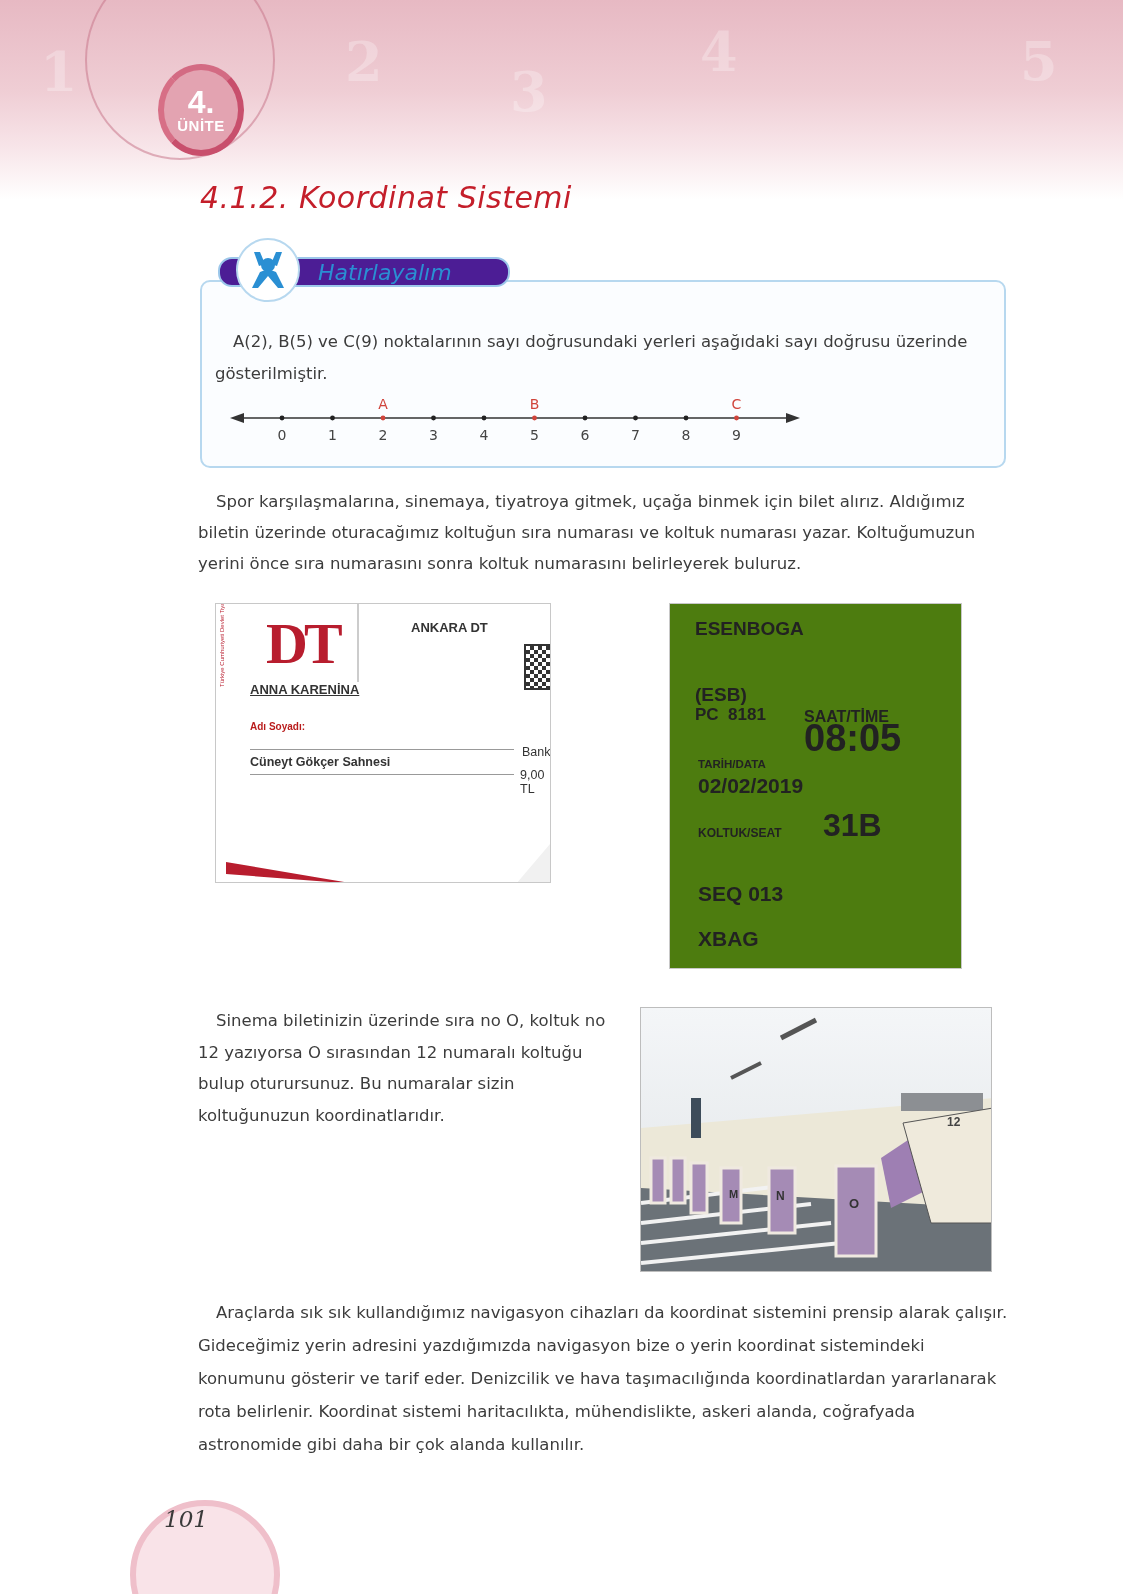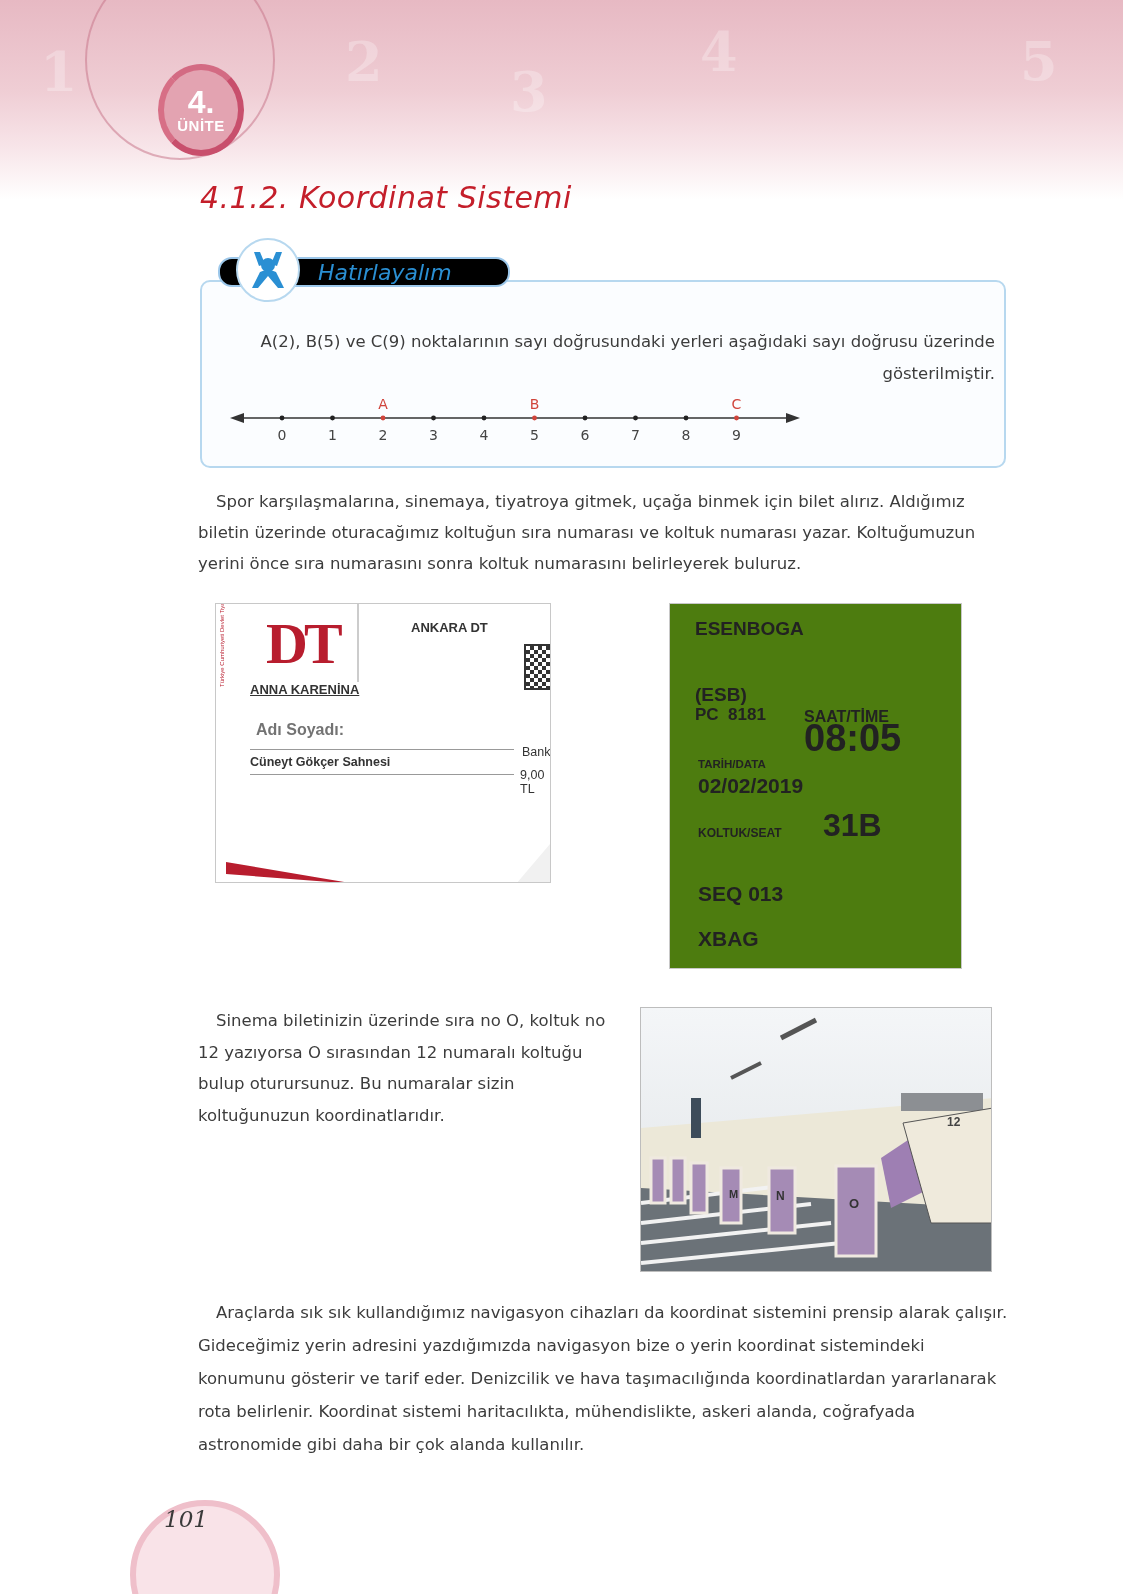--- a/index.html
+++ b/index.html
@@ -30,33 +30,33 @@
     position: absolute; left: 200px; top: 180px; font-family: "DejaVu Sans", sans-serif;
     font-size: 30px; color: #c41e2a; font-weight: normal; letter-spacing: 0.5px; font-style: italic;
   }
 
   .remember-box {
     position: absolute; left: 200px; top: 280px; width: 806px; height: 188px;
     border: 2px solid #b7d8ef; border-radius: 10px; background: #fbfdff;
   }
   .remember-tab {
     position: absolute; left: 218px; top: 257px; width: 292px; height: 30px;
-    background: #000000; border: 2px solid #9cc7ea; border-radius: 14px;
+    background: #4c1d95; border: 2px solid #9cc7ea; border-radius: 14px;
   }
   .remember-tab .tab-label {
     position: absolute; left: 98px; top: 1px; font-size: 22px; color: #2a8fd3; font-style: italic;
     font-family: "DejaVu Sans", sans-serif;
   }
   .remember-icon {
     position: absolute; left: 236px; top: 238px; width: 64px; height: 64px; border-radius: 50%;
     background: #ffffff; border: 2px solid #b7d8ef; display: flex; align-items: center; justify-content: center;
   }
 
   .body-text { font-family: "DejaVu Sans", sans-serif; font-size: 16.5px; color: #3c3c3c; line-height: 32px; }
-  .p-remember { position: absolute; left: 215px; top: 326px; width: 780px; text-align: right; }
+  .p-remember { position: absolute; left: 215px; top: 326px; width: 780px; }
   .indent { text-indent: 18px; }
 
   .numline { position: absolute; left: 230px; top: 392px; width: 570px; height: 56px; }
 
   .p-intro { position: absolute; left: 198px; top: 486px; width: 812px; line-height: 31px; }
 
   .theatre-ticket {
     position: absolute; left: 215px; top: 603px; width: 336px; height: 280px;
     border: 1px solid #c8c8c8; background: #fff; overflow: hidden; font-family: "Liberation Sans", sans-serif;
   }
@@ -153,21 +153,21 @@
   <svg style="position:absolute;left:0;top:0;" width="368" height="280" viewBox="0 0 368 280">
     <path d="M10 160 L10 270 L140 280 L10 258 Z" fill="#b81d2e"></path>
     <line x1="142" y1="0" x2="142" y2="78" stroke="#999" stroke-width="1"></line>
     <path d="M300 280 L368 200 L368 280 Z" fill="#f1f1f1"></path>
   </svg>
   <div style="position:absolute;left:50px;top:10px;font-family:'Liberation Serif',serif;font-weight:bold;font-size:58px;color:#b81d2e;letter-spacing:-4px;line-height:60px;">DT</div>
   <div style="position:absolute;left:-34px;top:40px;transform:rotate(-90deg);font-size:6px;color:#b81d2e;width:80px;white-space:nowrap;">Türkiye Cumhuriyeti Devlet Tiyatroları</div>
   <div style="position:absolute;left:195px;top:16px;font-size:13px;font-weight:bold;color:#333;">ANKARA DT</div>
   <div style="position:absolute;left:308px;top:40px;width:46px;height:46px;background:repeating-conic-gradient(#333 0% 25%, #fff 0% 50%) 0 0/8px 8px;border:2px solid #333;"></div>
   <div style="position:absolute;left:34px;top:78px;font-size:13px;font-weight:bold;color:#333;text-decoration:underline;">ANNA KARENİNA</div>
-  <div style="position:absolute;left:34px;top:117px;font-size:16px;font-weight:bold;color:#737373;margin-left:6px;">Adı Soyadı:</div>
+  <div style="position:absolute;left:34px;top:117px;font-size:10px;font-weight:bold;color:#b91c1c;">Adı Soyadı:</div>
   <div style="position:absolute;left:34px;top:145px;width:264px;border-top:1px solid #999;"></div>
   <div style="position:absolute;left:34px;top:151px;font-size:12.5px;font-weight:bold;color:#333;">Cüneyt Gökçer Sahnesi</div>
   <div style="position:absolute;left:34px;top:170px;width:264px;border-top:1px solid #999;"></div>
   <div style="position:absolute;left:306px;top:141px;font-size:12.5px;color:#333;">Banka</div>
   <div style="position:absolute;left:304px;top:164px;font-size:12.5px;color:#333;">9,00 TL</div>
 </div>
 
 <div class="boarding-pass">
   <div class="bp-text" style="left:25px;top:14px;font-size:19px;">ESENBOGA</div>
   <div class="bp-text" style="left:25px;top:40px;font-size:19px;margin-top:40px;">(ESB)</div>

